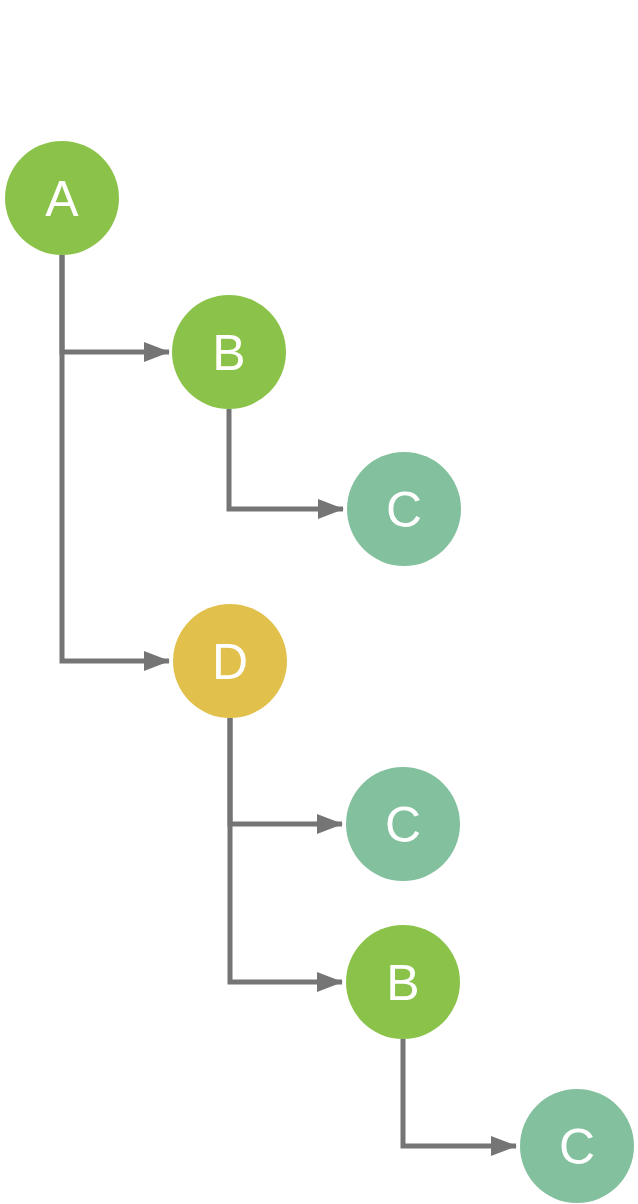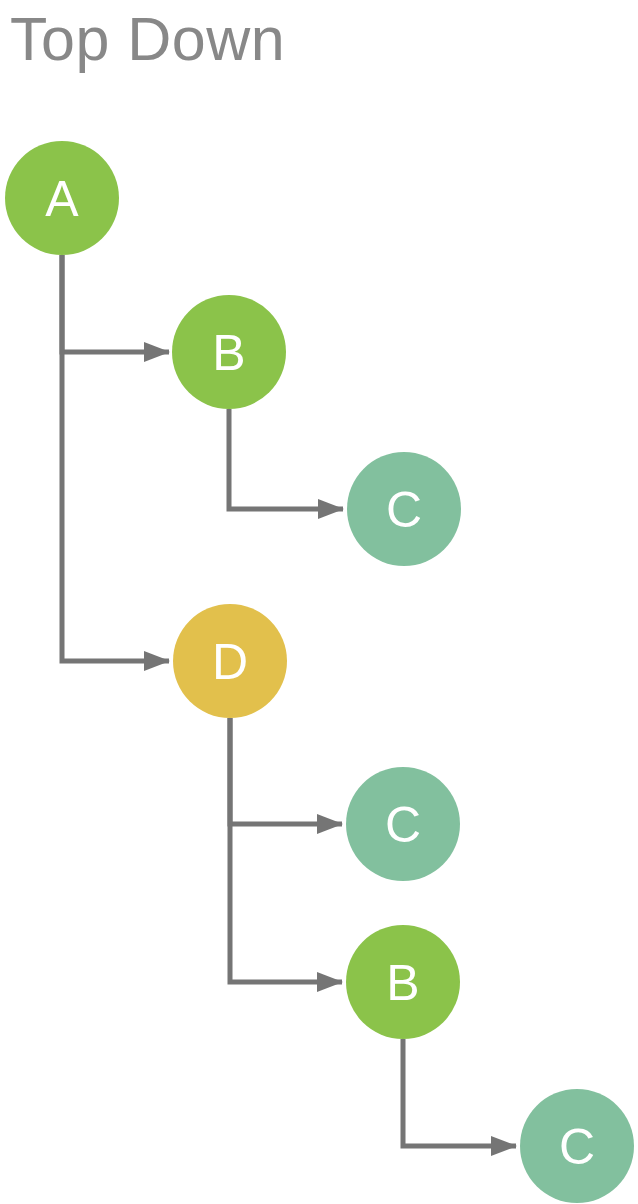--- a/index.html
+++ b/index.html
@@ -96,14 +96,13 @@
         <g>
           <circle cx="403" cy="982" r="57" fill="#8bc34a"></circle>
           <text x="403" y="982" dy="0.36em" class="node-label">B</text>
         </g>
         <g>
           <circle cx="577" cy="1146" r="57" fill="#82c09e"></circle>
           <text x="577" y="1146" dy="0.36em" class="node-label">C</text>
         </g>
       </g>
   </svg>
-  <div class="diagram-title">Top Down</div>
 </div>
 
 </body></html>

